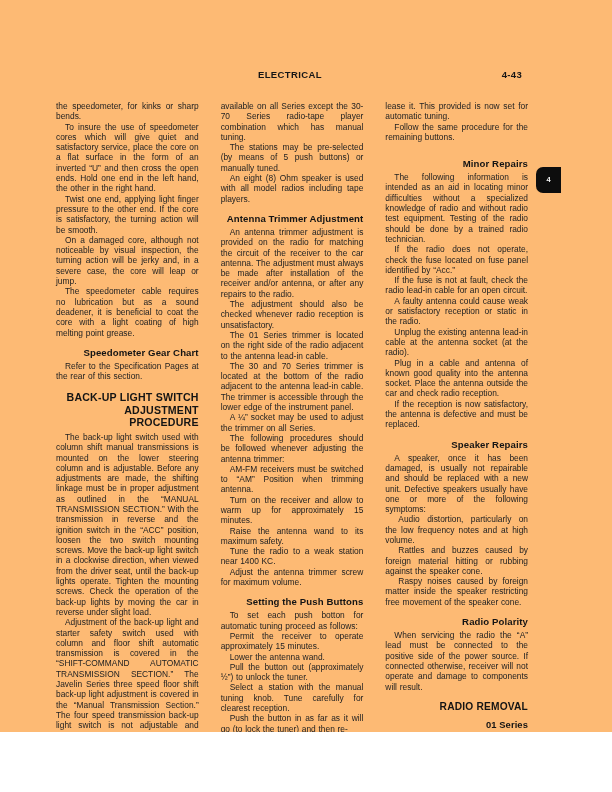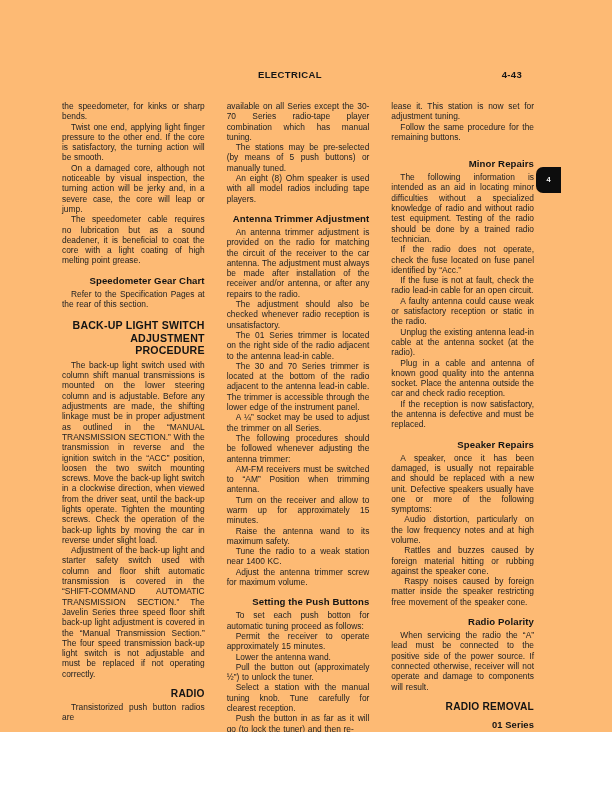--- a/index.html
+++ b/index.html
@@ -36,21 +36,21 @@
     background:#0d0d0d;
     border-radius:7px 0 0 7px;
     display:flex;align-items:center;justify-content:center;
   }
   .tab span{
     color:#f5f5f5;font-size:7.5px;font-weight:bold;line-height:1;
   }
   
   .columns{
     position:absolute;
-    left:62px;top:101px;width:472px;height:660px;
+    left:56px;top:101px;width:472px;height:660px;
     display:flex;gap:22px;
   }
   .col{flex:1 1 0;min-width:0;}
   .col p{
     margin:0;
     font-size:8.4px;line-height:10.3px;
     text-align:justify;
     text-indent:9px;
     color:#222;
     word-spacing:.4px;
@@ -79,20 +79,21 @@
     <div class="hpage">4-43</div>
   </div>
 
   <div class="tab">
     <span>4</span>
   </div>
 
   <div class="columns">
     <div class="col" id="col-0">
         <p class="body-text cont">the speedometer, for kinks or sharp bends.</p>
+        <p class="body-text ">To insure the use of speedometer cores which will give quiet and satisfactory service, place the core on a flat surface in the form of an inverted “U” and then cross the open ends. Hold one end in the left hand, the other in the right hand.</p>
         <p class="body-text ">Twist one end, applying light finger pressure to the other end. If the core is satisfactory, the turning action will be smooth.</p>
         <p class="body-text ">On a damaged core, although not noticeable by visual inspection, the turning action will be jerky and, in a severe case, the core will leap or jump.</p>
         <p class="body-text ">The speedometer cable requires no lubrication but as a sound deadener, it is beneficial to coat the core with a light coating of high melting point grease.</p>
         <h3 class="">Speedometer Gear Chart</h3>
         <p class="body-text ">Refer to the Specification Pages at the rear of this section.</p>
         <h3 class="big">BACK-UP LIGHT SWITCH ADJUSTMENT PROCEDURE</h3>
         <p class="body-text ">The back-up light switch used with column shift manual transmissions is mounted on the lower steering column and is adjustable. Before any adjustments are made, the shifting linkage must be in proper adjustment as outlined in the “MANUAL TRANSMISSION SECTION.” With the transmission in reverse and the ignition switch in the “ACC” position, loosen the two switch mounting screws. Move the back-up light switch in a clockwise direction, when viewed from the driver seat, until the back-up lights operate. Tighten the mounting screws. Check the operation of the back-up lights by moving the car in reverse under slight load.</p>
         <p class="body-text ">Adjustment of the back-up light and starter safety switch used with column and floor shift automatic transmission is covered in the “SHIFT-COMMAND AUTOMATIC TRANSMISSION SECTION.” The Javelin Series three speed floor shift back-up light adjustment is covered in the “Manual Transmission Section.” The four speed transmission back-up light switch is not adjustable and must be replaced if not operating correctly.</p>
         <h3 class="major">RADIO</h3>
         <p class="body-text ">Transistorized push button radios are</p>
@@ -115,21 +116,21 @@
         <p class="body-text ">Adjust the antenna trimmer screw for maximum volume.</p>
         <h3 class="">Setting the Push Buttons</h3>
         <p class="body-text ">To set each push botton for automatic tuning proceed as follows:</p>
         <p class="body-text ">Permit the receiver to operate approximately 15 minutes.</p>
         <p class="body-text ">Lower the antenna wand.</p>
         <p class="body-text ">Pull the button out (approximately ½”) to unlock the tuner.</p>
         <p class="body-text ">Select a station with the manual tuning knob. Tune carefully for clearest reception.</p>
         <p class="body-text ">Push the button in as far as it will go (to lock the tuner) and then re-</p>
       </div>
     <div class="col" id="col-2">
-        <p class="body-text cont">lease it. This station is now set for adjustment tuning.</p>
+        <p class="body-text cont">lease it. This provided is now set for automatic tuning.</p>
         <p class="body-text ">Follow the same procedure for the remaining buttons.</p>
         <h3 class="mt-lg">Minor Repairs</h3>
         <p class="body-text ">The following information is intended as an aid in locating minor difficulties without a specialized knowledge of radio and without radio test equipment. Testing of the radio should be done by a trained radio technician.</p>
         <p class="body-text ">If the radio does not operate, check the fuse located on fuse panel identified by “Acc.”</p>
         <p class="body-text ">If the fuse is not at fault, check the radio lead-in cable for an open circuit.</p>
         <p class="body-text ">A faulty antenna could cause weak or satisfactory reception or static in the radio.</p>
         <p class="body-text ">Unplug the existing antenna lead-in cable at the antenna socket (at the radio).</p>
         <p class="body-text ">Plug in a cable and antenna of known good quality into the antenna socket. Place the antenna outside the car and check radio reception.</p>
         <p class="body-text ">If the reception is now satisfactory, the antenna is defective and must be replaced.</p>
         <h3 class="">Speaker Repairs</h3>

